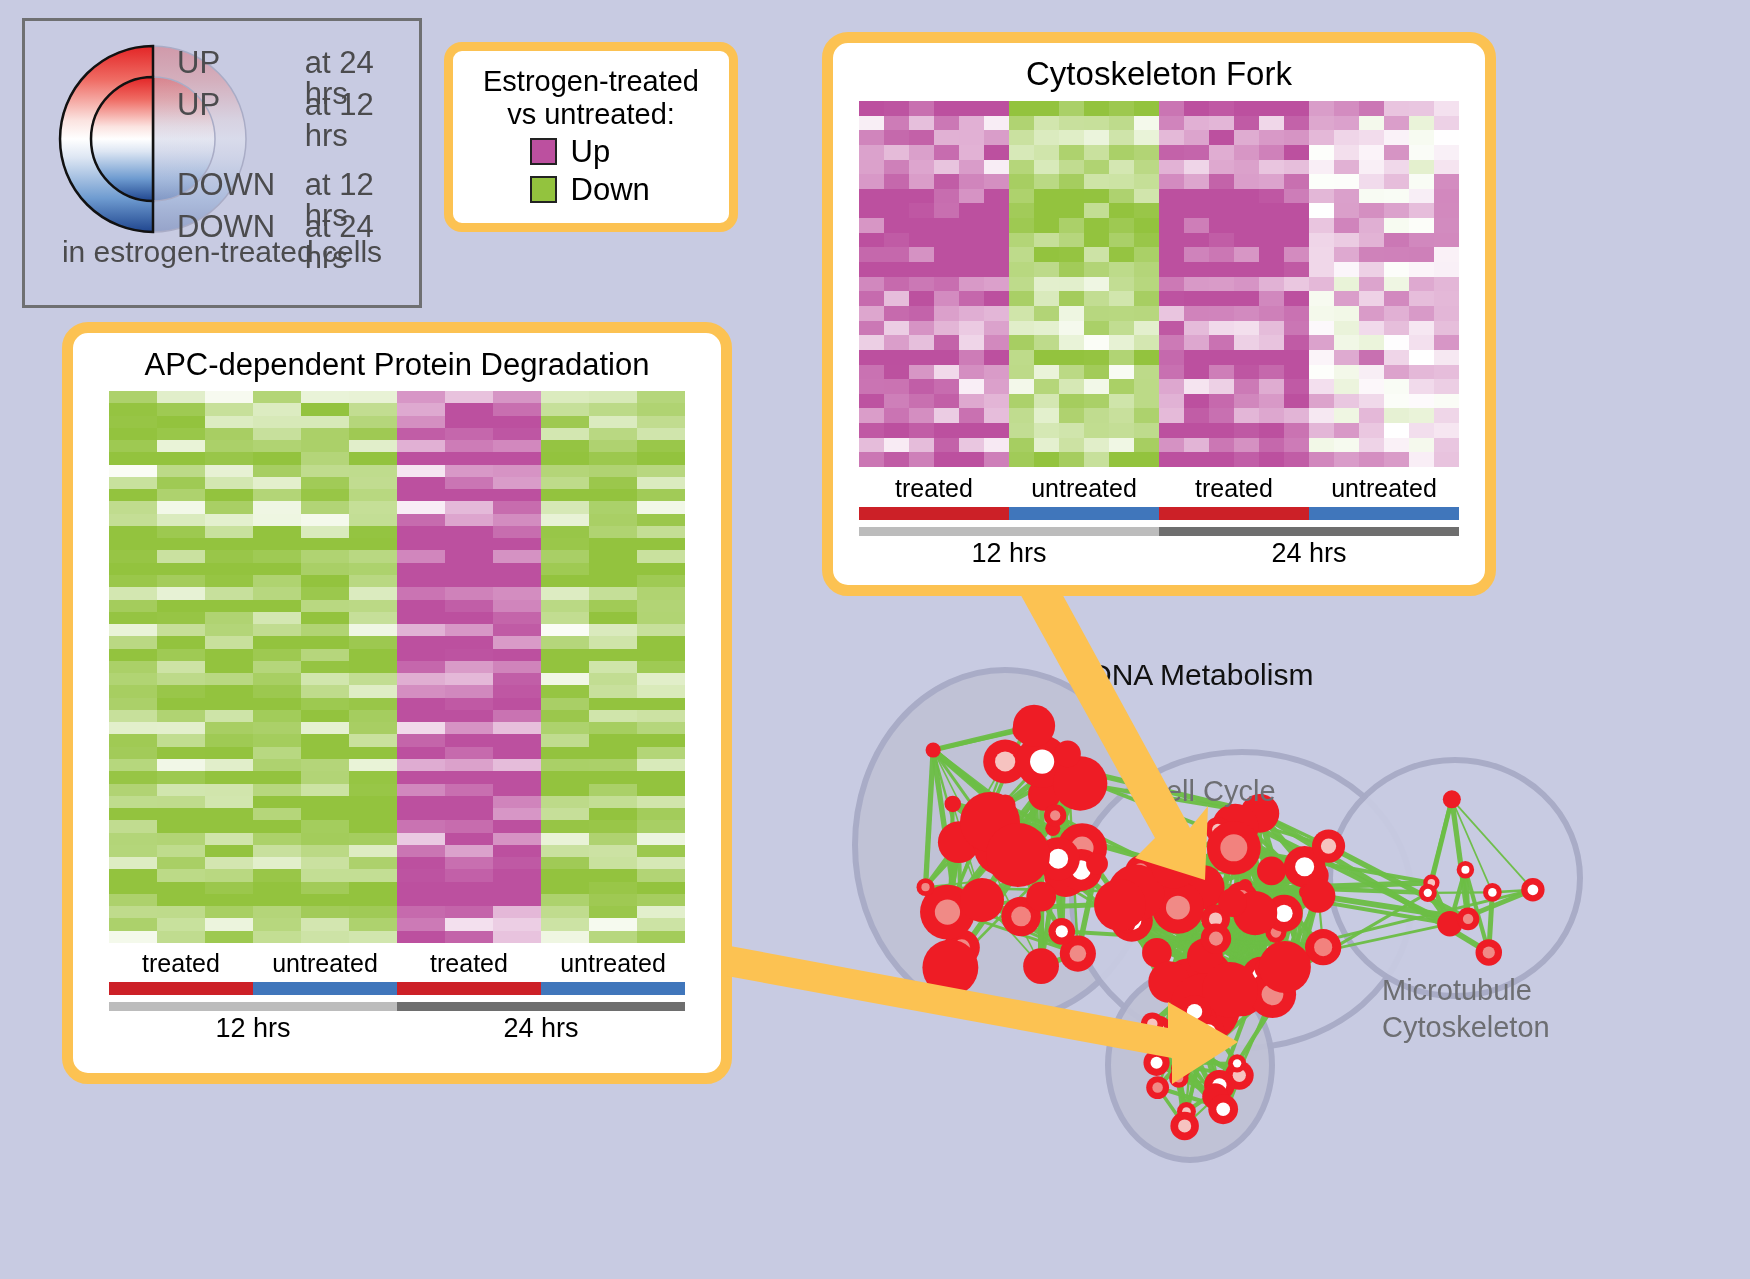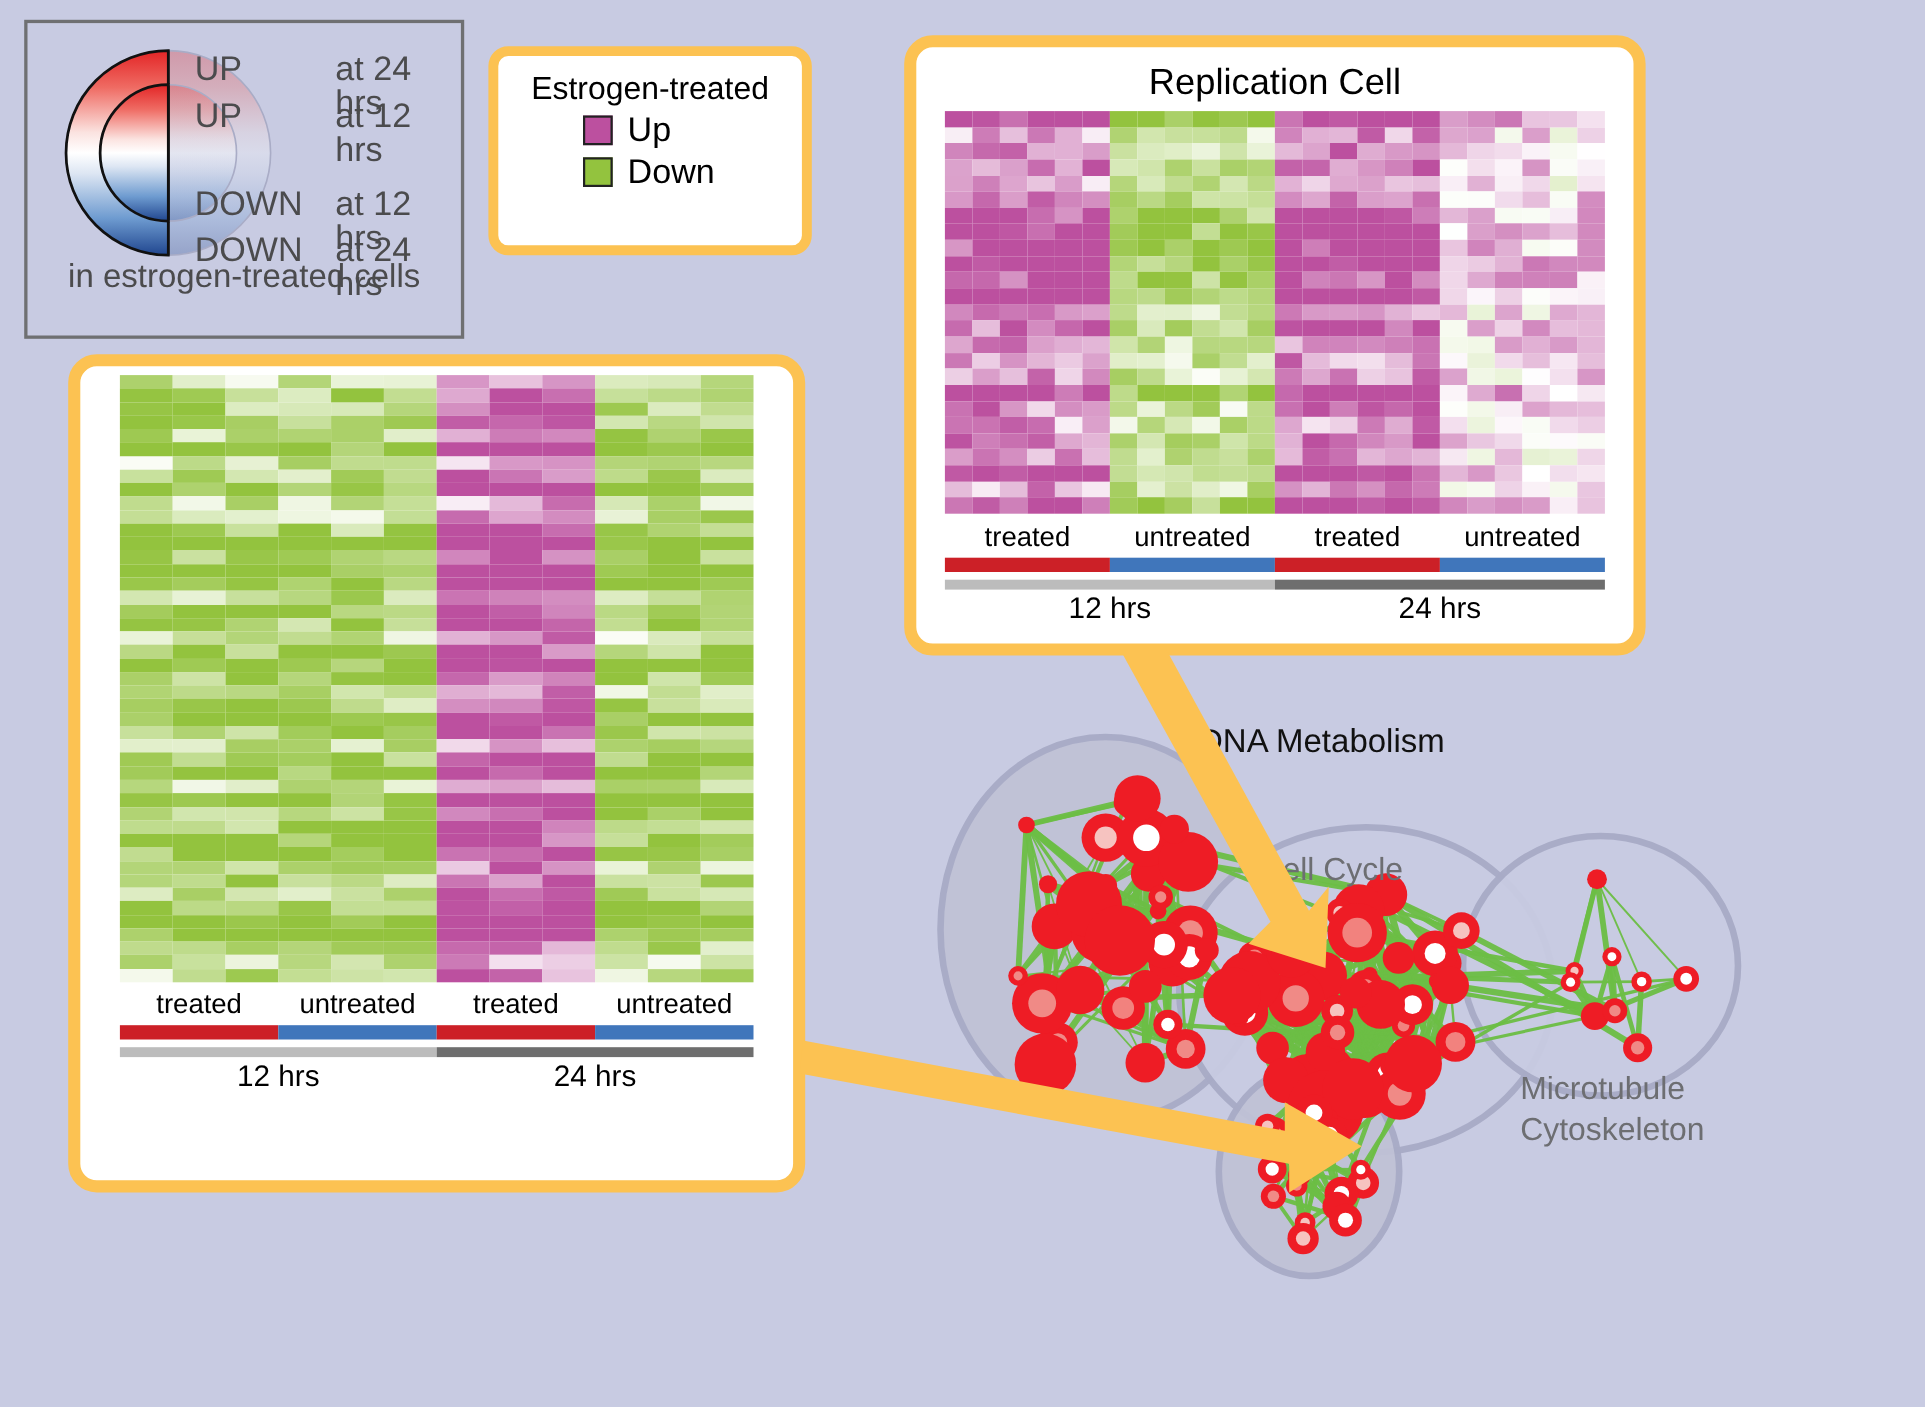--- a/index.html
+++ b/index.html
@@ -154,33 +154,34 @@
   </div>
 
   <div id="cb-caption">
     <div>in estrogen-treated cells</div>
   </div>
 </div>
 
 <div id="updown-legend">
   <div id="updown-title">
     <div>Estrogen-treated</div>
+    <div>vs untreated:</div>
   </div>
   <div class="ud-row">
     <span class="ud-sw" style="background:#bc509f"></span>
     <span class="ud-lbl">Up</span>
   </div>
   <div class="ud-row">
     <span class="ud-sw" style="background:#93c33e"></span>
     <span class="ud-lbl">Down</span>
   </div>
 </div>
 
 <div class="panel" id="panel-replication">
-  <div class="panel-title">Replication Cell</div>
+  <div class="panel-title">Cytoskeleton Fork</div>
   <div class="heatmap" id="heat-replication" style="width: 600px; height: 366px; margin-top: 8px; grid-template-columns: repeat(24, 1fr); grid-template-rows: repeat(25, 1fr);">
       <div class="heat-cell" style="background: rgb(188, 80, 159);"></div>
       <div class="heat-cell" style="background: rgb(189, 84, 161);"></div>
       <div class="heat-cell" style="background: rgb(200, 112, 176);"></div>
       <div class="heat-cell" style="background: rgb(188, 80, 159);"></div>
       <div class="heat-cell" style="background: rgb(188, 80, 159);"></div>
       <div class="heat-cell" style="background: rgb(188, 80, 159);"></div>
       <div class="heat-cell" style="background: rgb(147, 195, 62);"></div>
       <div class="heat-cell" style="background: rgb(147, 195, 62);"></div>
       <div class="heat-cell" style="background: rgb(170, 208, 104);"></div>
@@ -792,20 +793,21 @@
       <div style="background: rgb(188, 188, 188);"></div>
       <div style="background: rgb(110, 110, 110);"></div>
     </div>
   <div class="time-labels" id="time-lbl-rep" style="width:600px;">
       <div>12 hrs</div>
       <div>24 hrs</div>
     </div>
 </div>
 
 <div class="panel" id="panel-apc">
+  <div class="panel-title">APC-dependent Protein Degradation</div>
   <div class="heatmap" id="heat-apc" style="width: 576px; height: 552px; margin-top: 8px; grid-template-columns: repeat(12, 1fr); grid-template-rows: repeat(45, 1fr);">
       <div class="heat-cell" style="background: rgb(173, 209, 108);"></div>
       <div class="heat-cell" style="background: rgb(225, 238, 202);"></div>
       <div class="heat-cell" style="background: rgb(247, 250, 240);"></div>
       <div class="heat-cell" style="background: rgb(179, 213, 119);"></div>
       <div class="heat-cell" style="background: rgb(233, 243, 216);"></div>
       <div class="heat-cell" style="background: rgb(232, 242, 213);"></div>
       <div class="heat-cell" style="background: rgb(215, 150, 198);"></div>
       <div class="heat-cell" style="background: rgb(232, 194, 221);"></div>
       <div class="heat-cell" style="background: rgb(214, 149, 197);"></div>

